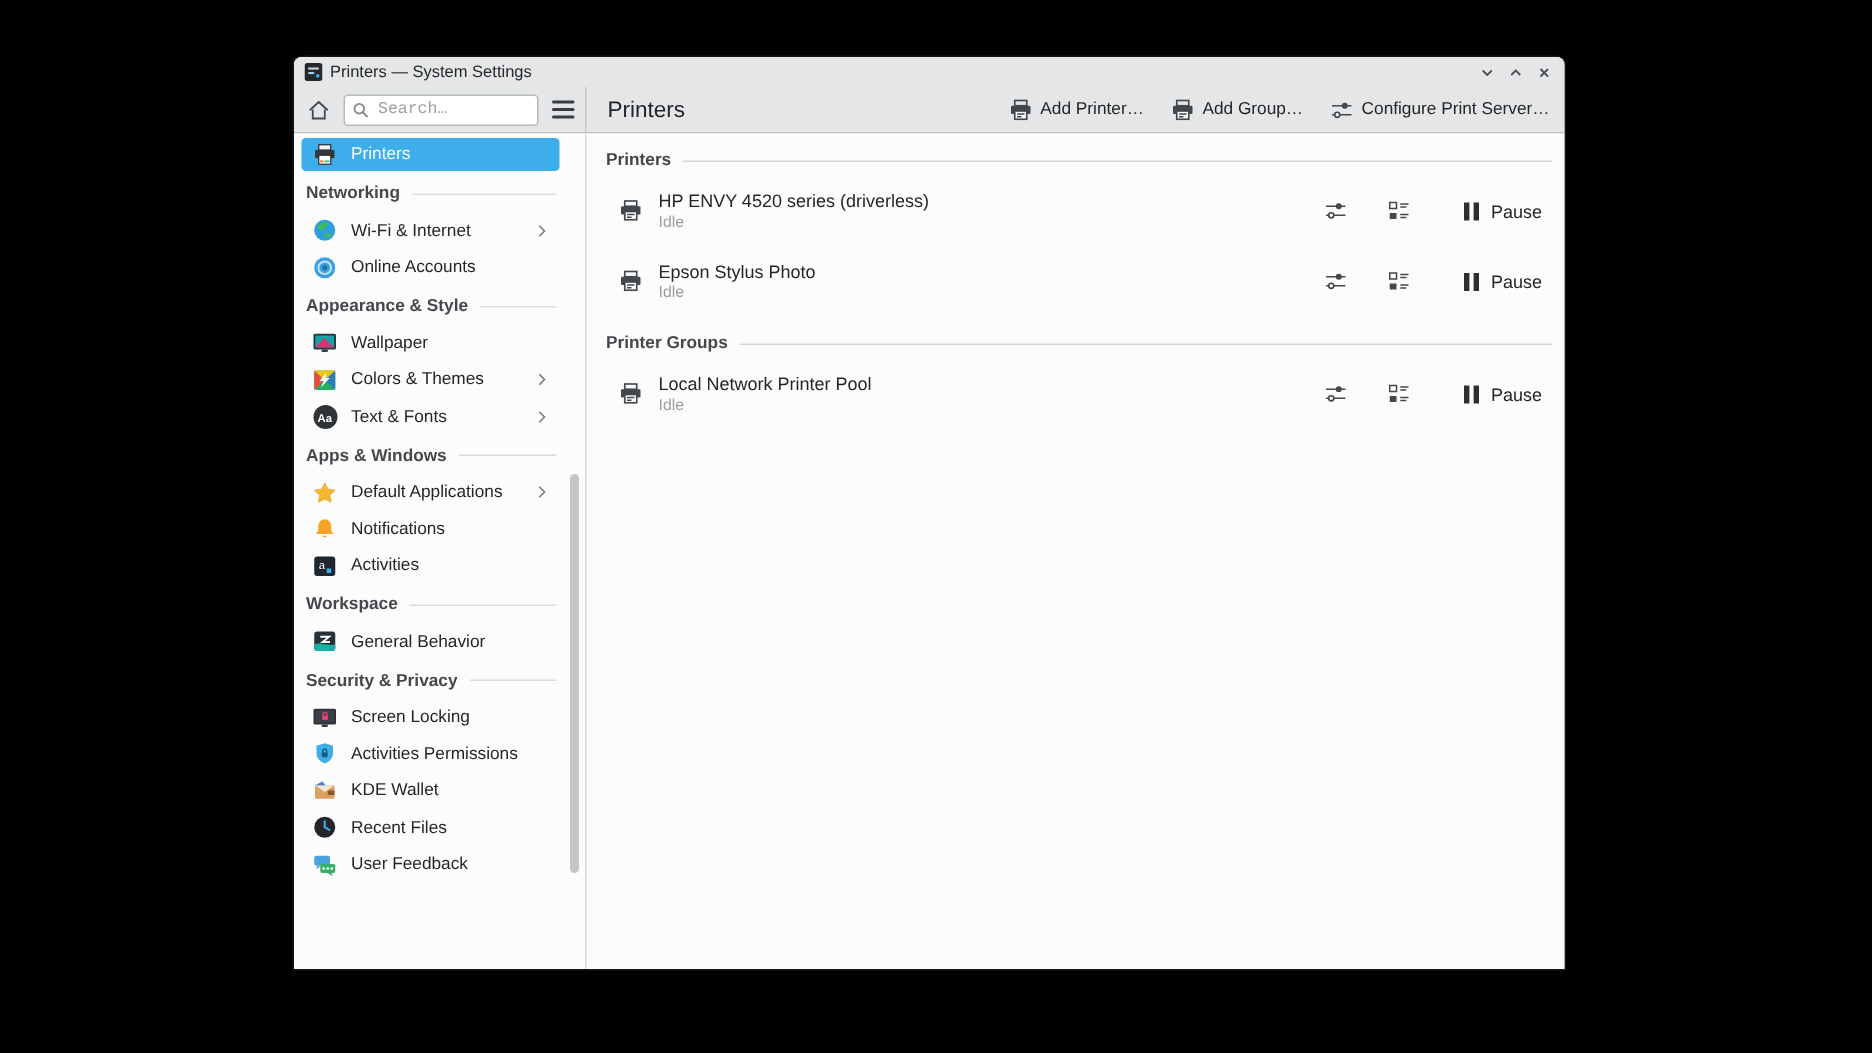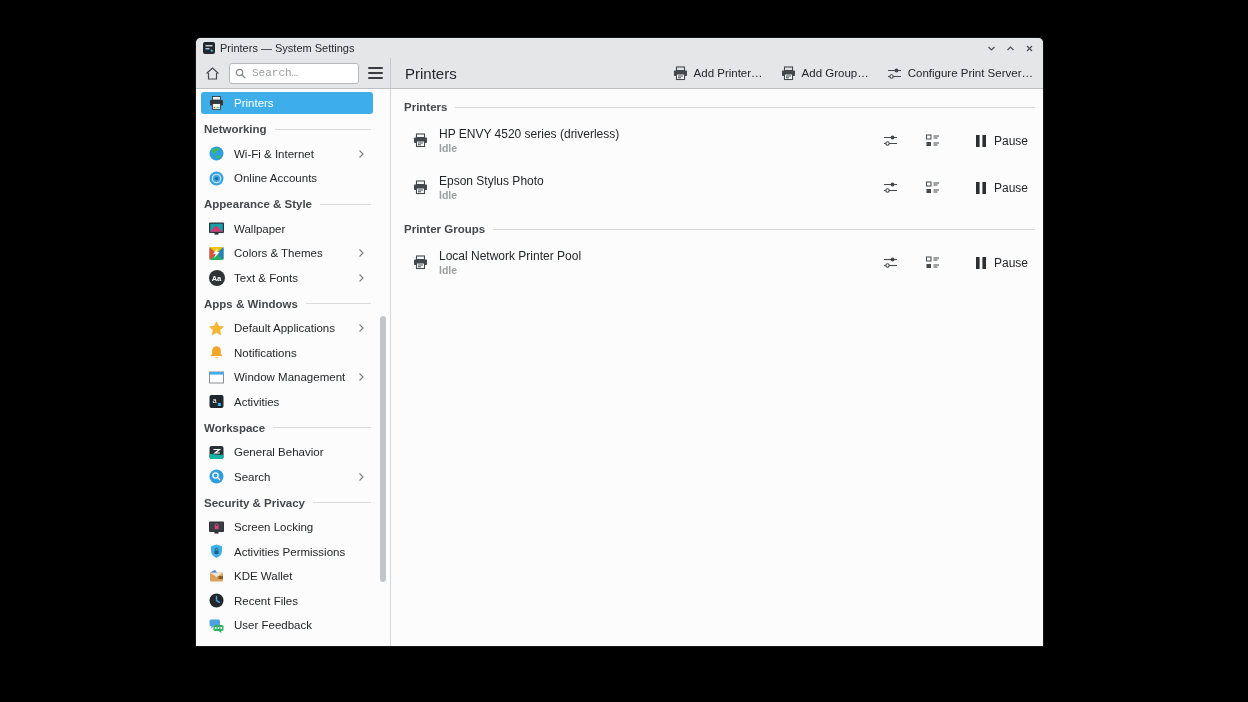--- a/index.html
+++ b/index.html
@@ -57,21 +57,21 @@
 
   
   .main{flex:1;padding:0 8px;min-width:0;background:#fcfcfc;}
   .m-sec-h{display:flex;align-items:center;gap:8px;height:20px;margin-top:8px;padding-left:5px;}
   .m-sec-label{font-size:11.5px;font-weight:bold;color:#44484c;white-space:nowrap;}
   .m-sec-line{flex:1;height:1px;background:#d5d7d8;}
   .p-row{display:flex;align-items:center;height:47px;padding-left:13px;padding-right:2px;}
   .p-row .pr-ic{width:17px;height:17px;margin-right:10px;flex:0 0 auto;}
   .pr-text{display:flex;flex-direction:column;gap:1px;min-width:0;}
   .pr-name{font-size:12px;color:#232629;white-space:nowrap;}
-  .pr-status{font-size:10.5px;color:#9b9ea1;font-weight:bold;}
+  .pr-status{font-size:10.5px;color:#9b9ea1;}
   .pr-actions{margin-left:auto;display:flex;align-items:center;gap:25px;}
   .act-btn{width:17px;height:17px;display:flex;align-items:center;justify-content:center;}
   .pause-btn{display:flex;align-items:center;gap:6px;font-size:12px;color:#232629;
              margin-left:4px;padding:3px 5px;border-radius:3px;}
 </style>
 </head>
 <body>
 
 <div class="window">
 
@@ -289,34 +289,20 @@
       <div class="sb-item">
         <span class="ic">
           <svg width="17" height="17" viewBox="0 0 17 17">
               <path d="M8.5 2.2a4.3 4.3 0 0 0-4.3 4.3v3.2L2.7 12h11.6l-1.5-2.3V6.5A4.3 4.3 0 0 0 8.5 2.2z" fill="#f7a325"></path>
               <path d="M7 13.2a1.6 1.6 0 0 0 3 0z" fill="#f7a325"></path>
             </svg>
         </span>
         <span class="lbl">Notifications</span>
       </div>
 
-      <div class="sb-item">
-        <span class="ic">
-          <svg width="17" height="17" viewBox="0 0 17 17">
-              <rect x="1.5" y="3" width="14" height="11" fill="#fff" stroke="#8a8e92"></rect>
-              <rect x="1.5" y="3" width="14" height="2.6" fill="#3daee9"></rect>
-            </svg>
-        </span>
-        <span class="lbl">Window Management</span>
-        <span class="chev">
-            <svg width="10" height="10" viewBox="0 0 10 10" fill="none" stroke="#787c80" stroke-width="1.1">
-              <path d="M3.5 1.5 7 5 3.5 8.5"></path>
-            </svg>
-          </span>
-      </div>
 
       <div class="sb-item">
         <span class="ic">
           <svg width="17" height="17" viewBox="0 0 17 17">
               <rect x="1.5" y="2" width="14" height="13" rx="2" fill="#1f262e"></rect>
               <text x="4.5" y="10" font-size="7.5" fill="#fff" font-family="Liberation Sans, sans-serif">a</text>
               <rect x="9.8" y="10" width="3" height="3" fill="#3daee9"></rect>
             </svg>
         </span>
         <span class="lbl">Activities</span>
@@ -331,35 +317,20 @@
         <span class="ic">
           <svg width="17" height="17" viewBox="0 0 17 17">
               <rect x="1.5" y="2" width="14" height="13" rx="2" fill="#263238"></rect>
               <path d="M1.5 10.5c4-1.5 9 1.5 14 0V13a2 2 0 0 1-2 2h-10a2 2 0 0 1-2-2z" fill="#16b1a6"></path>
               <path d="M5.5 5.5h6L7 9h5" stroke="#fff" stroke-width="1.2" fill="none"></path>
             </svg>
         </span>
         <span class="lbl">General Behavior</span>
       </div>
 
-      <div class="sb-item">
-        <span class="ic">
-          <svg width="17" height="17" viewBox="0 0 17 17">
-              <circle cx="8.5" cy="8.5" r="7" fill="#2f9ede"></circle>
-              <circle cx="7.5" cy="7.5" r="2.6" fill="none" stroke="#fff" stroke-width="1.3"></circle>
-              <line x1="9.4" y1="9.4" x2="12" y2="12" stroke="#fff" stroke-width="1.3"></line>
-            </svg>
-        </span>
-        <span class="lbl">Search</span>
-        <span class="chev">
-            <svg width="10" height="10" viewBox="0 0 10 10" fill="none" stroke="#787c80" stroke-width="1.1">
-              <path d="M3.5 1.5 7 5 3.5 8.5"></path>
-            </svg>
-          </span>
-      </div>
 
       <div class="sb-section">
         <span class="sb-sec-label">Security &amp; Privacy</span>
           <span class="sb-sec-line"></span>
       </div>
 
       <div class="sb-item">
         <span class="ic">
           <svg width="17" height="17" viewBox="0 0 17 17">
               <rect x="1" y="2.5" width="15" height="10.5" rx="1" fill="#2e3338"></rect>

